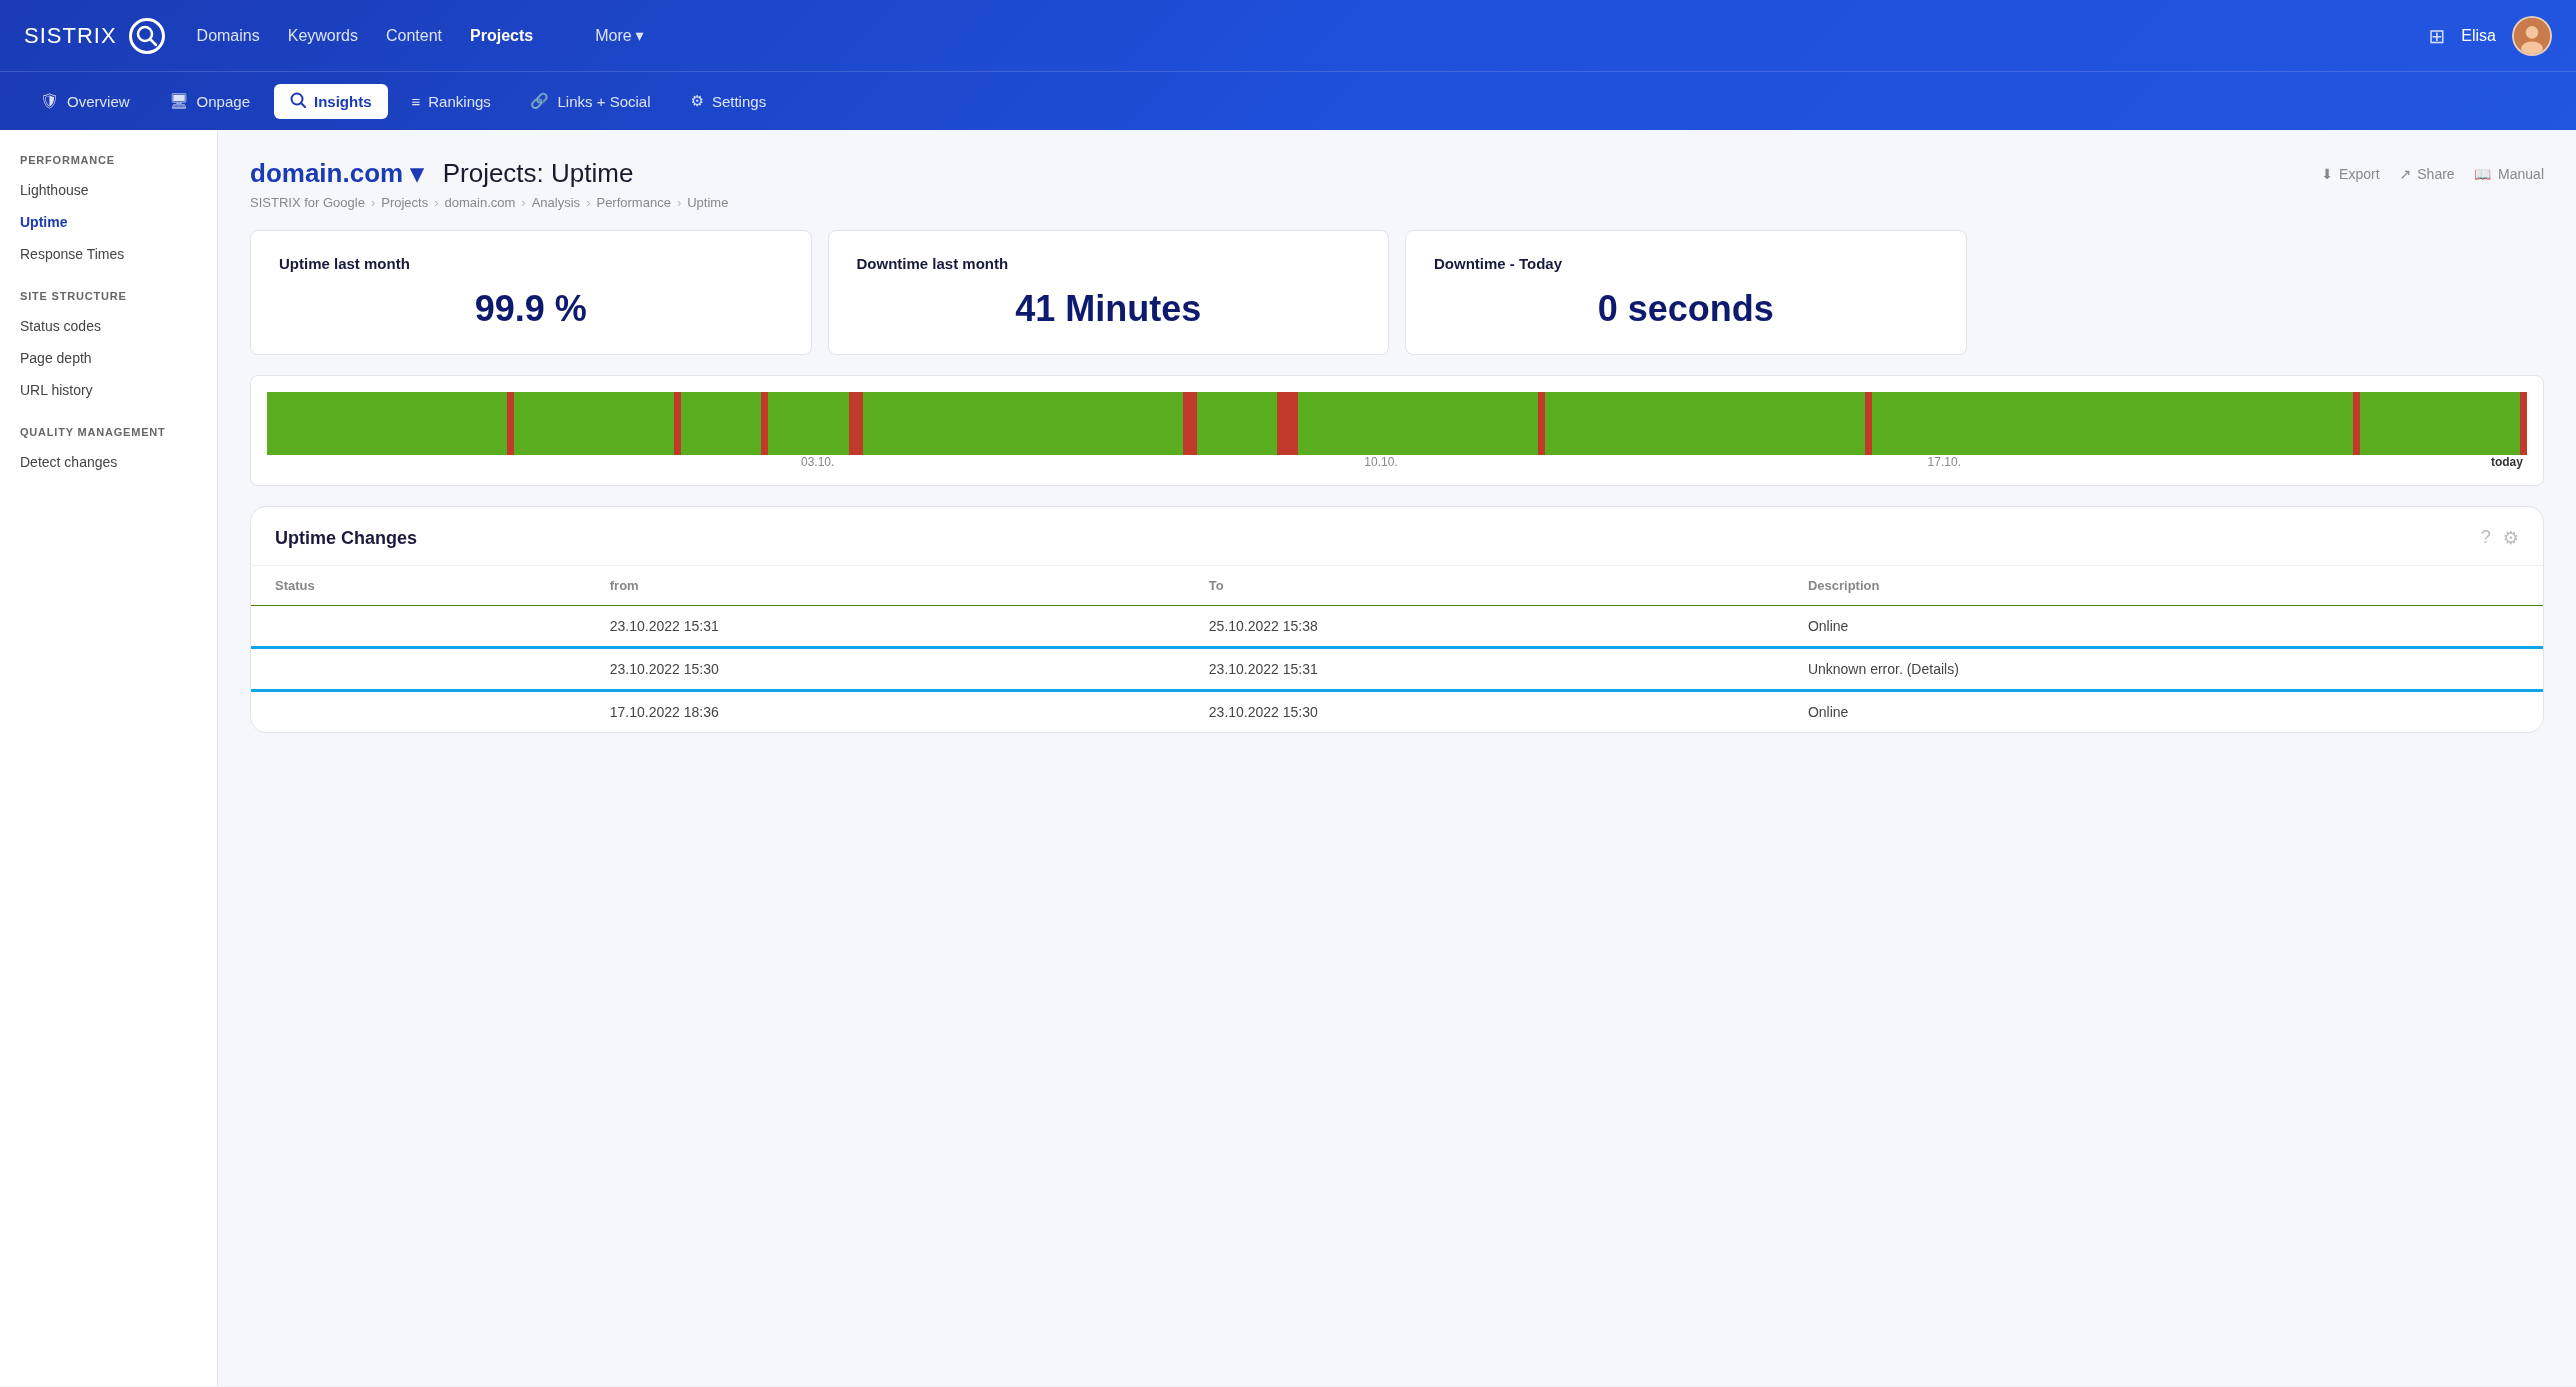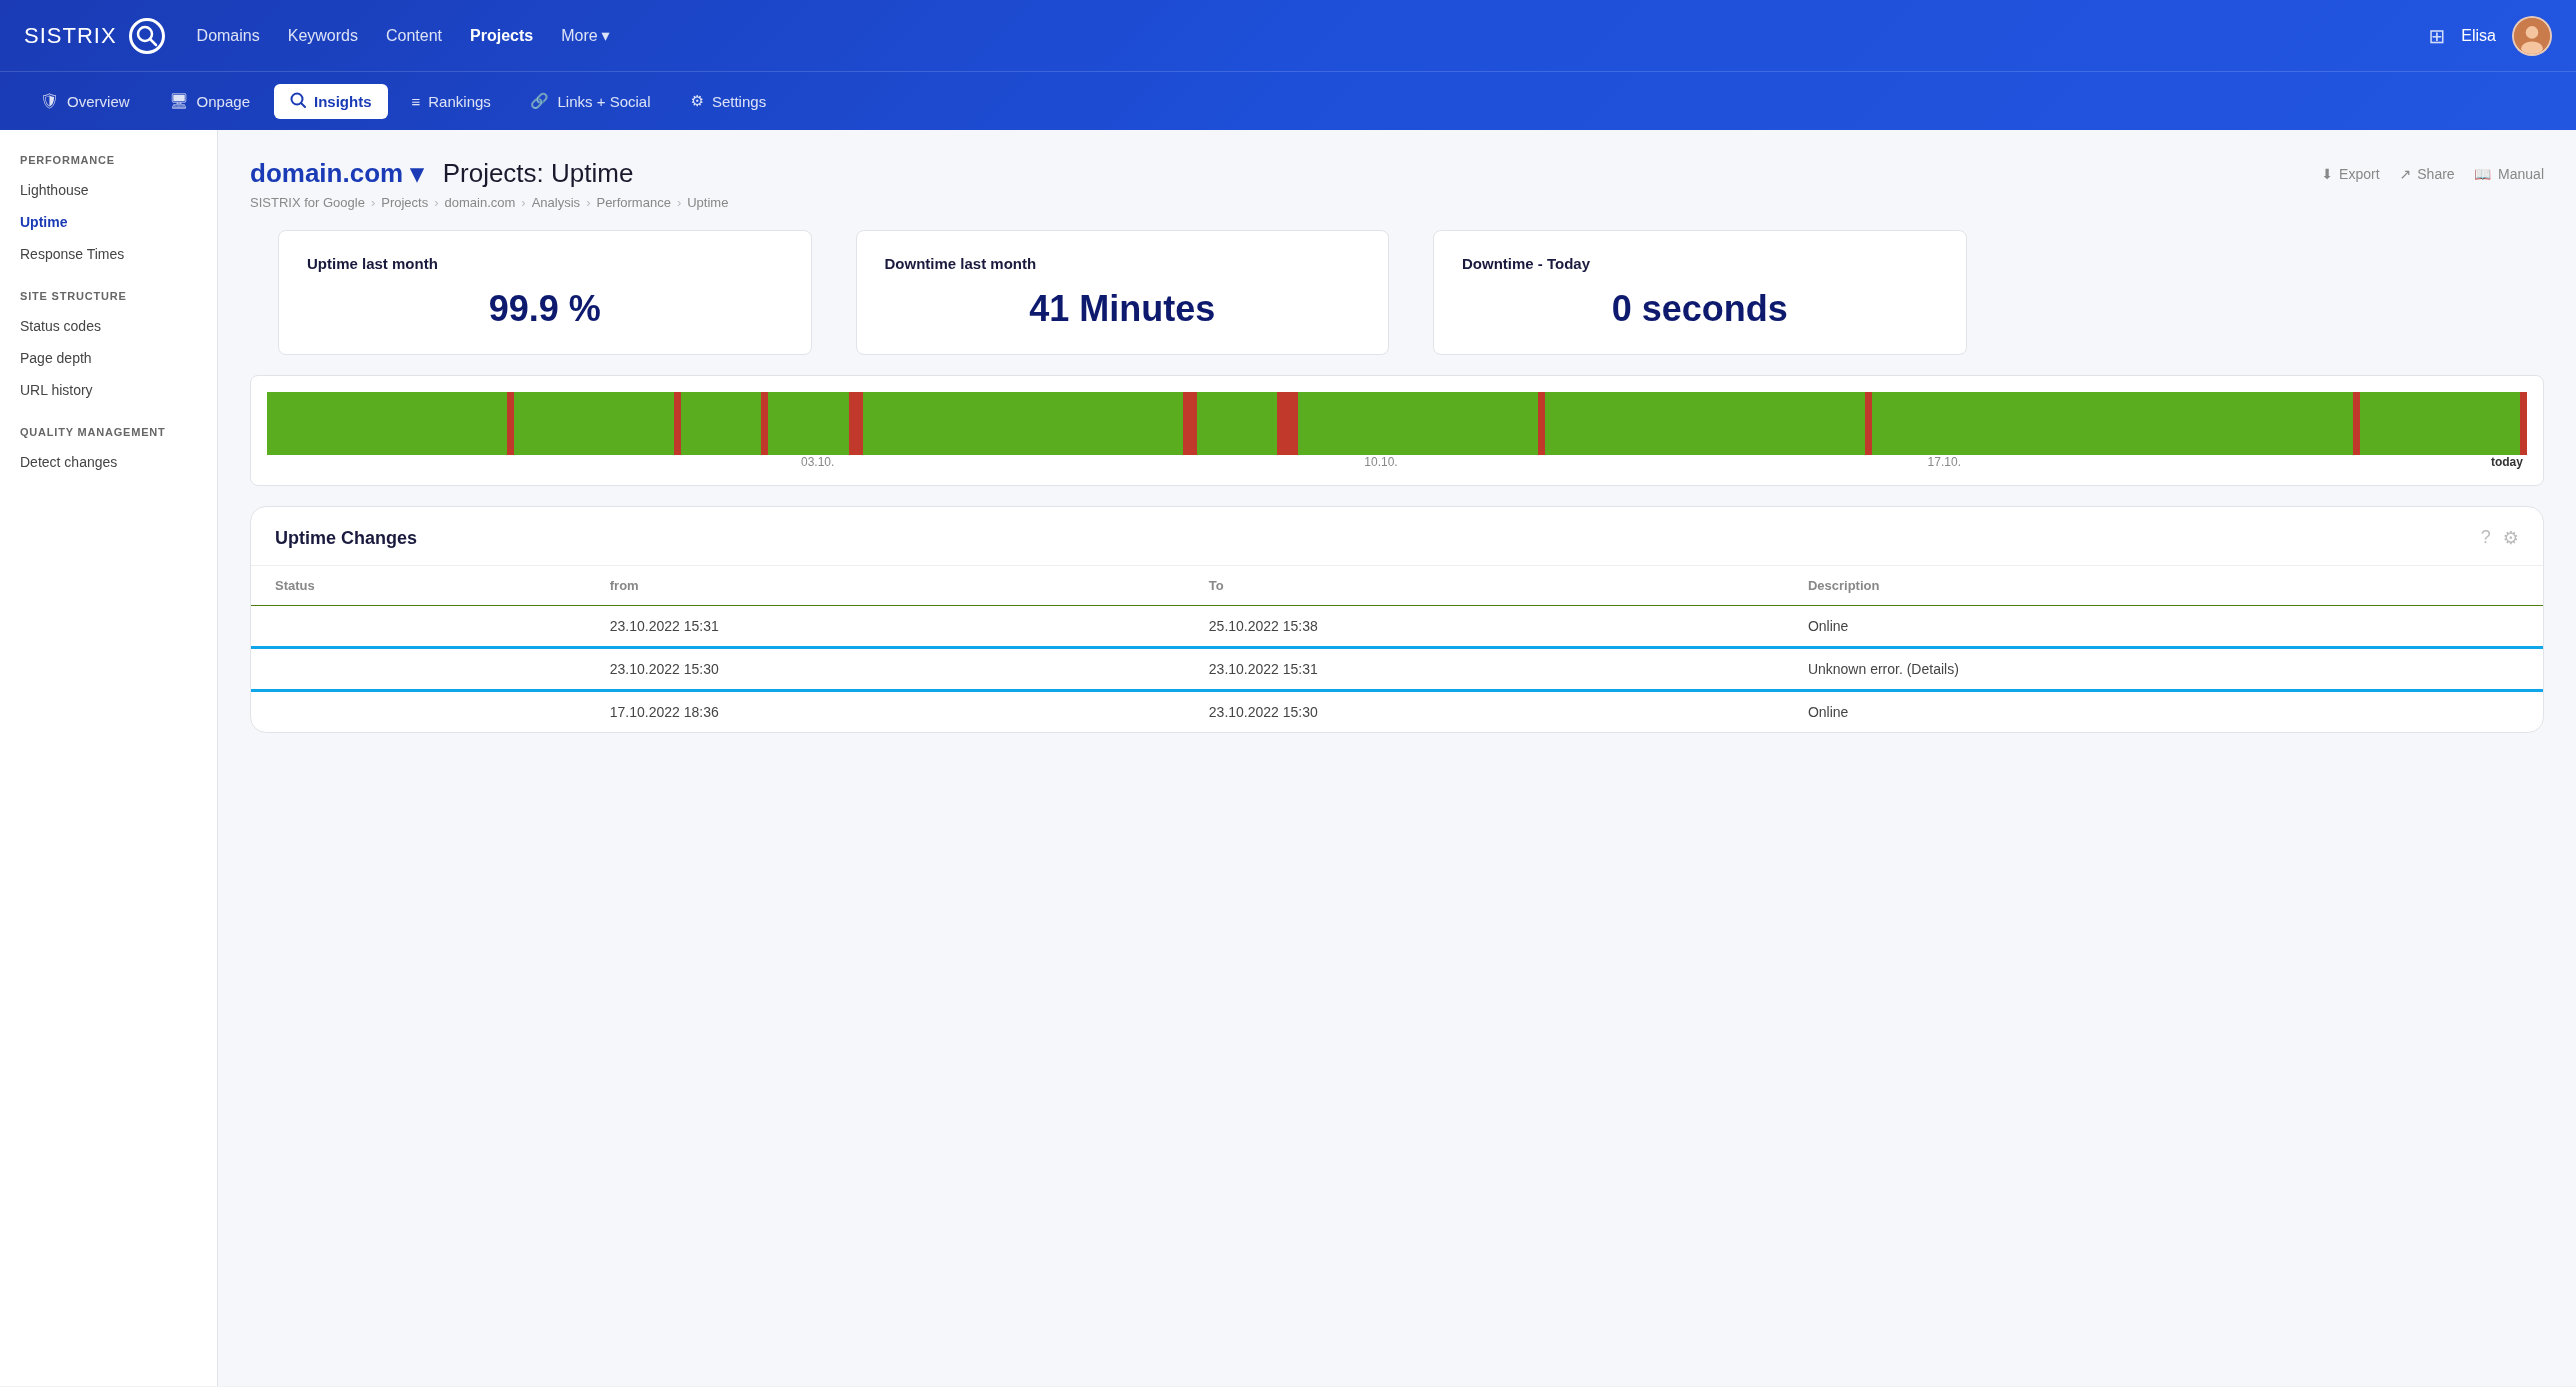--- a/index.html
+++ b/index.html
@@ -13,21 +13,21 @@
       align-items: center;
       padding: 0 24px;
       justify-content: space-between;
     }
     .top-nav-left { display: flex; align-items: center; gap: 32px; }
     .logo { display: flex; align-items: center; gap: 12px; color: white; font-size: 22px; font-weight: 400; letter-spacing: 1px; }
     .logo-icon { width: 36px; height: 36px; border: 3px solid white; border-radius: 50%; display: flex; align-items: center; justify-content: center; color: white; font-size: 16px; font-weight: bold; }
     .nav-items { display: flex; align-items: center; gap: 28px; }
     .nav-item { color: rgba(255,255,255,0.85); font-size: 16px; cursor: pointer; text-decoration: none; }
     .nav-item.active { color: white; font-weight: 700; }
-    .nav-item-with-arrow { display: flex; align-items: center; gap: 4px; }
+    .nav-item-with-arrow { display: flex; align-items: center; gap: 4px; margin-left: 34px; }
     .top-nav-right { display: flex; align-items: center; gap: 16px; }
     .grid-icon { color: rgba(255,255,255,0.8); font-size: 20px; cursor: pointer; }
     .user-name { color: white; font-size: 16px; }
     .avatar { width: 40px; height: 40px; border-radius: 50%; background: #c97b4b; display: flex; align-items: center; justify-content: center; overflow: hidden; border: 2px solid rgba(255,255,255,0.6); }
 
     
     .sub-nav {
       background: linear-gradient(135deg, #1a3bb5 0%, #1e4fd8 50%, #2255e0 100%);
       height: 59px;
       display: flex;
@@ -94,21 +94,20 @@
     .breadcrumb-sep { color: #bbb; }
     .breadcrumb-link { color: #888; cursor: pointer; }
 
     
     .cards-row { display: grid; grid-template-columns: repeat(4, 1fr); gap: 16px; margin-bottom: 20px; }
     .card {
       background: white;
       border: 1px solid #e0e3e8;
       border-radius: 8px;
       padding: 24px 28px;
-      margin-left: 28px;
     }
     .card-label { font-size: 15px; font-weight: 600; color: #1a1a3e; margin-bottom: 16px; }
     .card-value { font-size: 36px; font-weight: 700; color: #0d1a6e; text-align: center; }
 
     
     .chart-container {
       background: white;
       border: 1px solid #e0e3e8;
       border-radius: 8px;
       padding: 16px;

